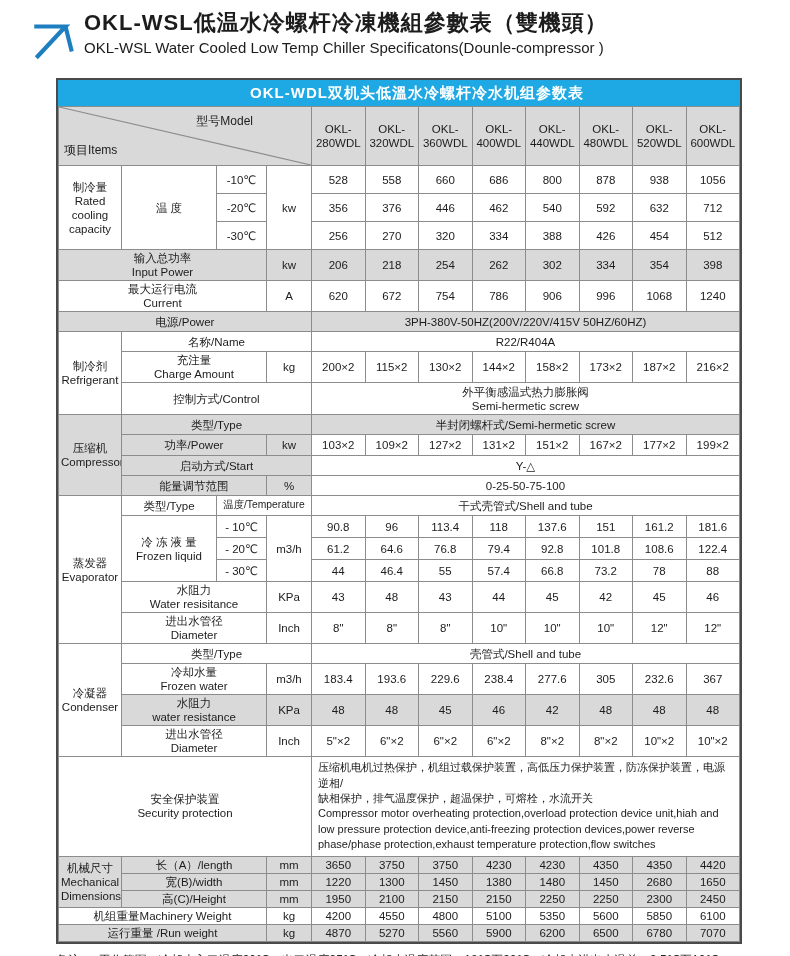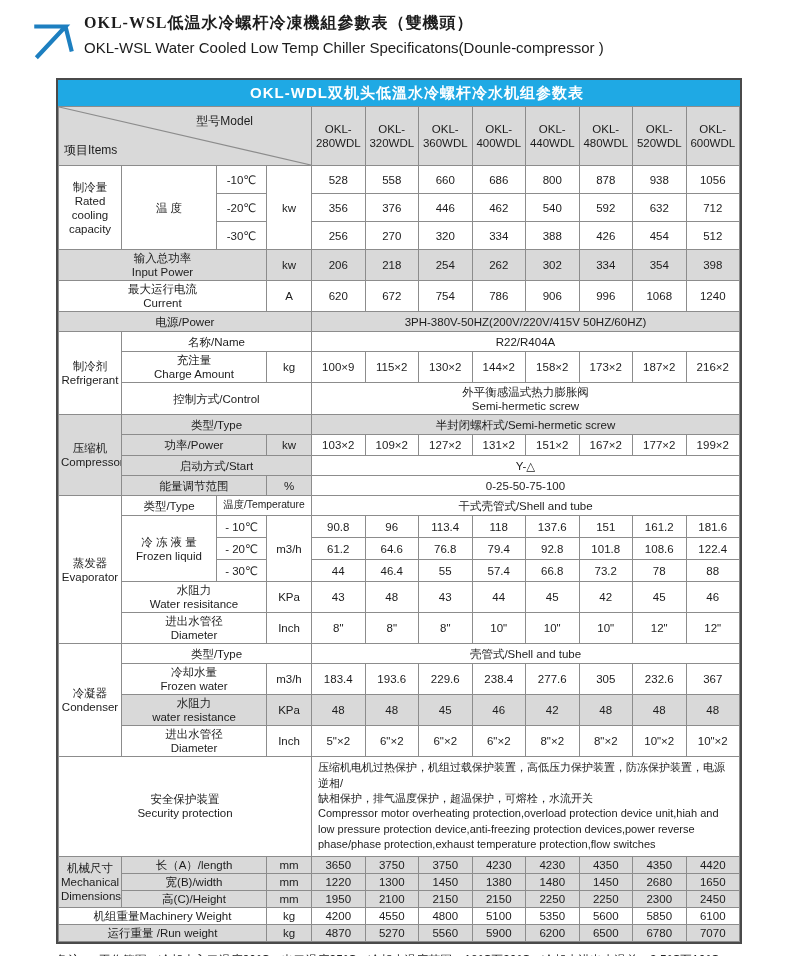--- a/index.html
+++ b/index.html
@@ -3,21 +3,21 @@
 <meta charset="utf-8">
 <style>
   html,body { margin:0; padding:0; background:#ffffff; }
   body { width:790px; font-family:"Liberation Sans","DejaVu Sans",sans-serif; color:#1c1c1c; }
   .page { padding-top:8px; }
 
   
   .doc-header { display:flex; align-items:flex-start; margin:2px 0 12px 28px; }
   .logo { width:50px; height:52px; flex:0 0 auto; margin-top:4px; }
   .titles { margin-left:6px; }
-  .title-cn { font-size:16px; font-weight:bold; letter-spacing:1px; line-height:26px;font-family:Liberation Serif, serif; }
+  .title-cn { font-size:22px; font-weight:bold; letter-spacing:1px; line-height:26px; }
   .title-en { font-size:15px; line-height:20px; margin-top:2px; }
 
   
   .table-wrap { width:682px; margin-left:56px; border:2px solid #4a4a4a; background:#fff; }
   .caption-bar { height:26px; background:#1fa9e4; color:#ffffff; font-size:15px; font-weight:bold;
                  display:flex; align-items:center; justify-content:center; letter-spacing:1px;padding-left:36px; }
   table.spec { border-collapse:collapse; width:100%; table-layout:fixed; }
   table.spec td { border:1px solid #8c8c8c; font-size:11.5px; text-align:center; vertical-align:middle;
                   padding:1px 2px; white-space:pre-line; line-height:1.22; background:#ffffff; overflow:hidden; }
   table.spec td.g { background:#d9d9d9; }
@@ -166,21 +166,21 @@
           <tr style="height: 20px;">
             <td rowspan="3">制冷剂
 Refrigerant</td>
             <td colspan="3">名称/Name</td>
             <td colspan="8">R22/R404A</td>
           </tr>
           <tr style="height: 28px;">
             <td colspan="2">充注量
 Charge Amount</td>
             <td>kg</td>
-            <td>100×9</td>
+            <td>200×2</td>
             <td>115×2</td>
             <td>130×2</td>
             <td>144×2</td>
             <td>158×2</td>
             <td>173×2</td>
             <td>187×2</td>
             <td>216×2</td>
           </tr>
           <tr style="height: 32px;">
             <td colspan="3">控制方式/Control</td>

